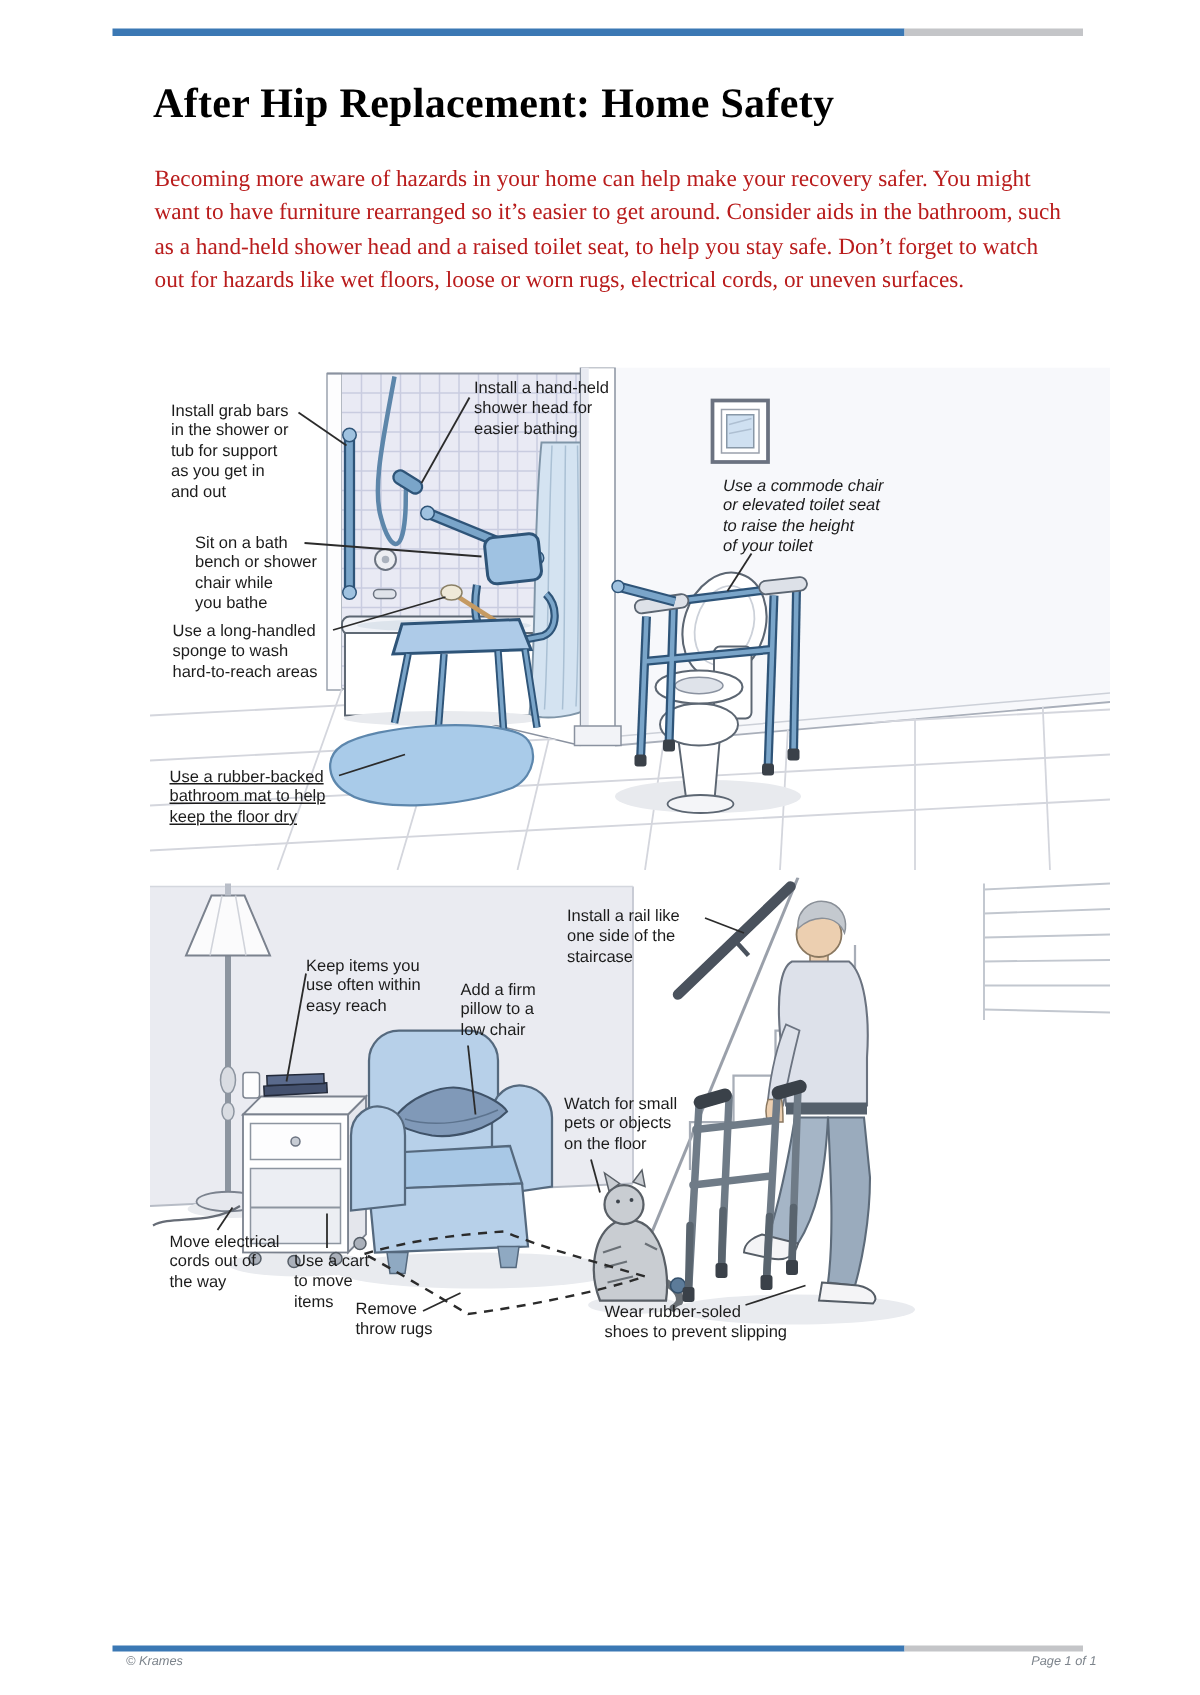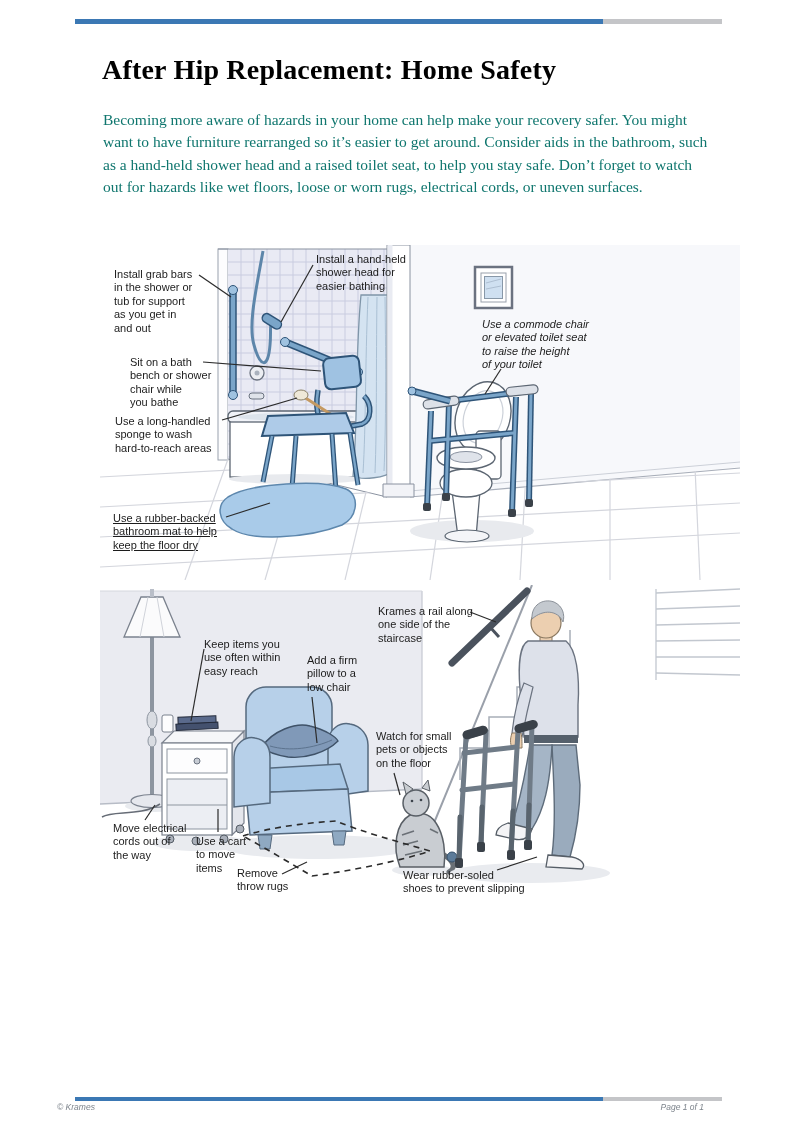--- a/index.html
+++ b/index.html
@@ -6,27 +6,27 @@
   .page{position:relative;width:800px;height:1130px;background:#ffffff;overflow:hidden;
         font-family:"Liberation Sans",sans-serif;}
   .topbar,.footbar{position:absolute;left:75px;width:647px;display:flex;}
   .topbar{top:19px;height:5px;}
   .footbar{top:1097px;height:4px;}
   .bar-blue{width:528px;background:#3b78b4;}
   .bar-gray{flex:1;background:#c4c5c8;}
   .title{position:absolute;left:102px;top:54px;margin:0;font-family:"Liberation Serif",serif;
          font-size:28px;font-weight:700;color:#000;letter-spacing:.2px;}
   .intro{position:absolute;left:103px;top:109px;width:608px;margin:0;
-         font-family:"Liberation Serif",serif;font-size:15.5px;line-height:22.4px;color:#0f766e;}
+         font-family:"Liberation Serif",serif;font-size:15.5px;line-height:22.4px;color:#b91c1c;}
   .illo{position:absolute;}
   #bathroom{left:100px;top:245px;width:640px;height:335px;}
   #livingroom{left:100px;top:585px;width:640px;height:330px;}
   .illo svg{position:absolute;left:0;top:0;}
   .callout{position:absolute;font-size:11px;line-height:13.4px;color:#1c1c1c;white-space:pre-line;}
-  .footer-row{position:absolute;left:57px;top:1102px;width:647px;display:flex;
+  .footer-row{position:absolute;left:84px;top:1102px;width:647px;display:flex;
               justify-content:space-between;font-size:8.5px;font-style:italic;color:#7d848c;}
 </style>
 </head>
 <body>
 
 <div class="page">
 
   <div class="topbar">
     <div class="bar-blue"></div>
     <div class="bar-gray"></div>
@@ -386,21 +386,21 @@
         <line x1="397" y1="285" x2="437" y2="272"></line>
       </g>
     </svg>
 
     <div class="callout" style="left:104px;top:53px;width:100px;">Keep items you
 use often within
 easy reach</div>
     <div class="callout" style="left:207px;top:69px;width:80px;">Add a firm
 pillow to a
 low chair</div>
-    <div class="callout" style="left:278px;top:20px;width:110px;">Krames a rail along
+    <div class="callout" style="left:278px;top:20px;width:110px;">Install a rail like
 one side of the
 staircase</div>
     <div class="callout" style="left:13px;top:237px;width:95px;">Move electrical
 cords out of
 the way</div>
     <div class="callout" style="left:276px;top:145px;width:100px;">Watch for small
 pets or objects
 on the floor</div>
     <div class="callout" style="left:96px;top:250px;width:70px;">Use a cart
 to move

